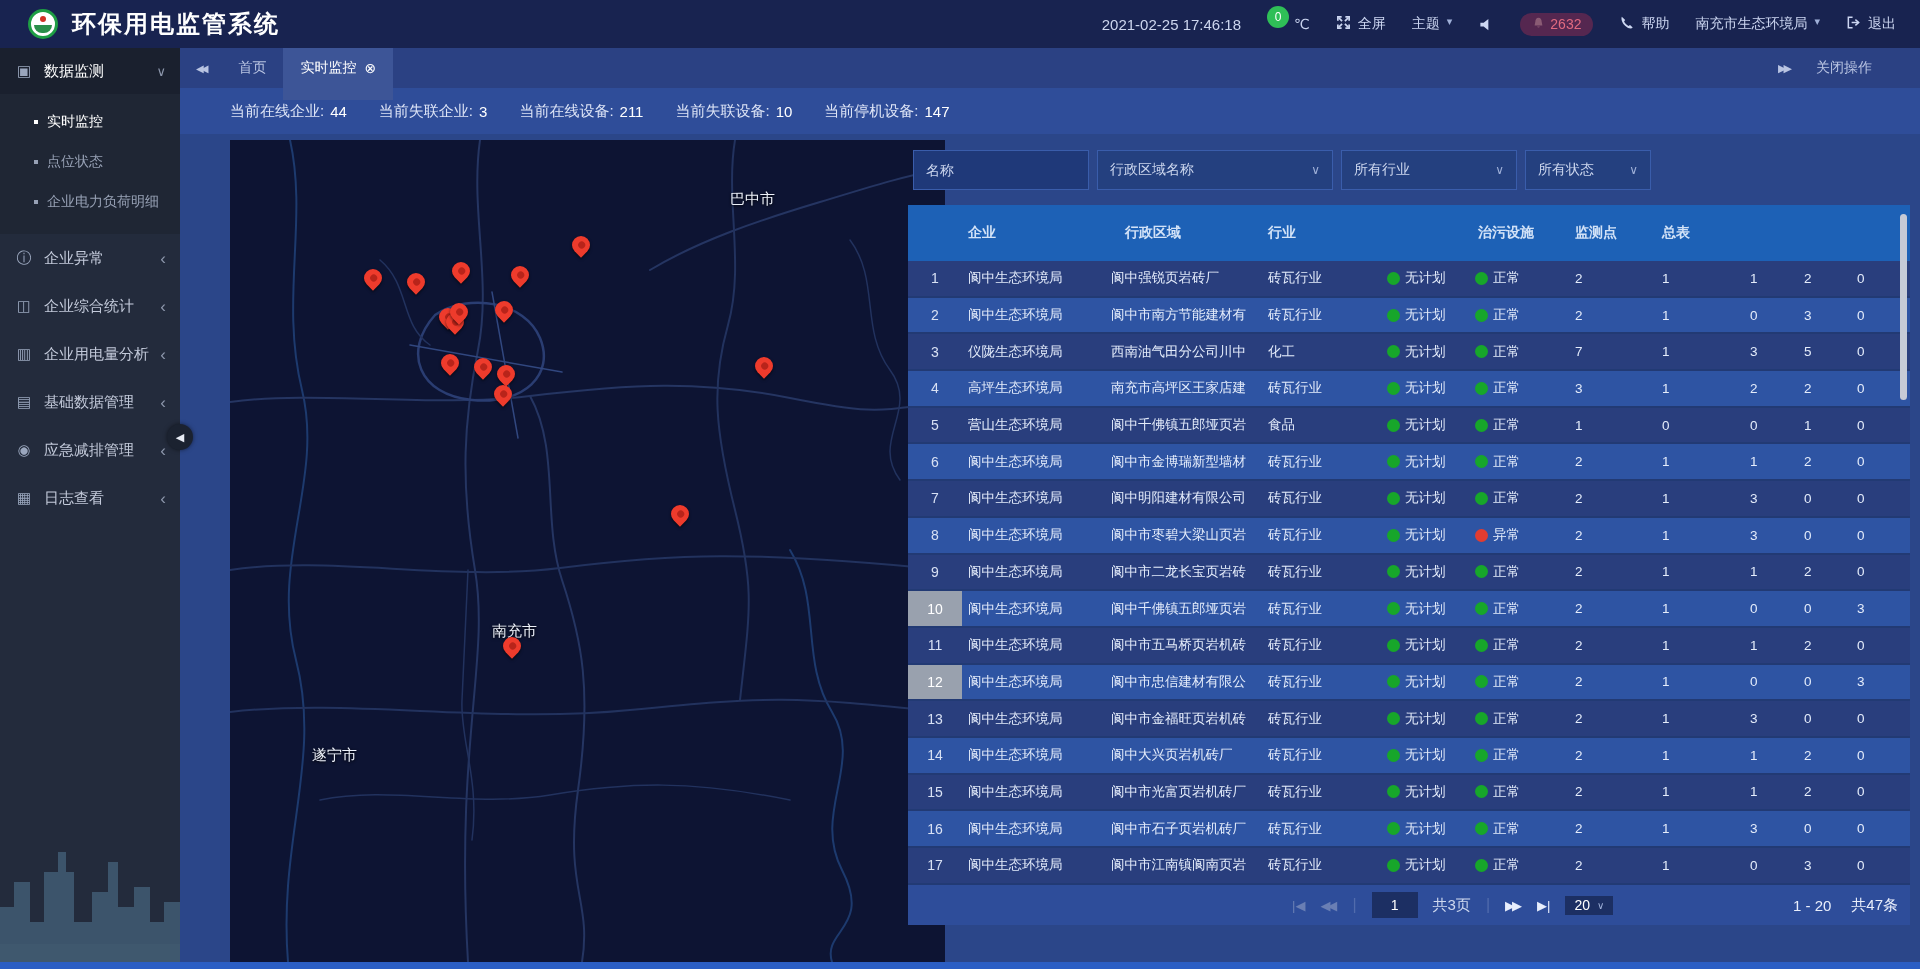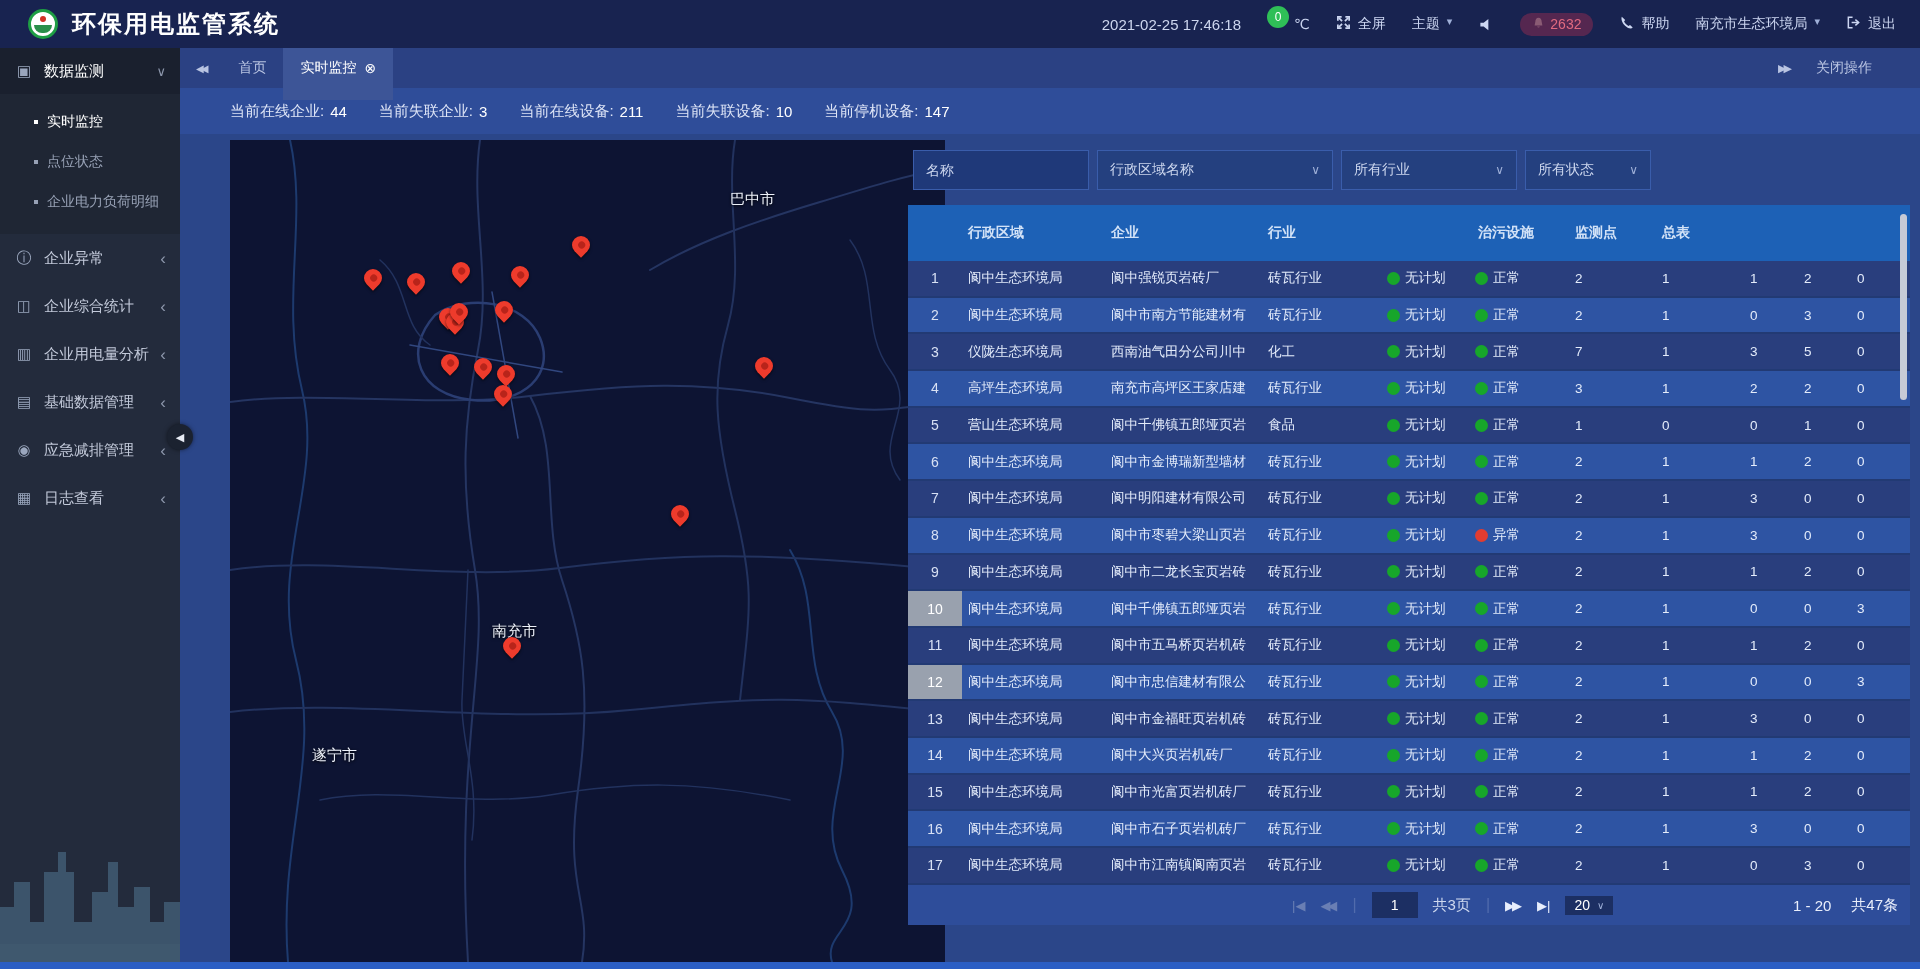--- a/index.html
+++ b/index.html
@@ -342,22 +342,22 @@
         <span class="chev">∨</span>
       </div>
       <div class="f-select w-status">
         <span>所有状态</span>
         <span class="chev">∨</span>
       </div>
     </div>
 
     <div id="t-header">
       <div class="c idx"></div>
+      <div class="c comp">企业</div>
       <div class="c region">行政区域</div>
-      <div class="c comp">企业</div>
       <div class="c ind">行业</div>
       <div class="c stop" style="padding-left:6px;margin-top:40px;">停限产</div>
       <div class="c fac" style="padding-left:6px;">治污设施</div>
       <div class="c mon">监测点</div>
       <div class="c tot">总表</div>
     </div>
 
     <div id="t-body">
         <div class="row odd">
           <div class="c idx">1</div>

